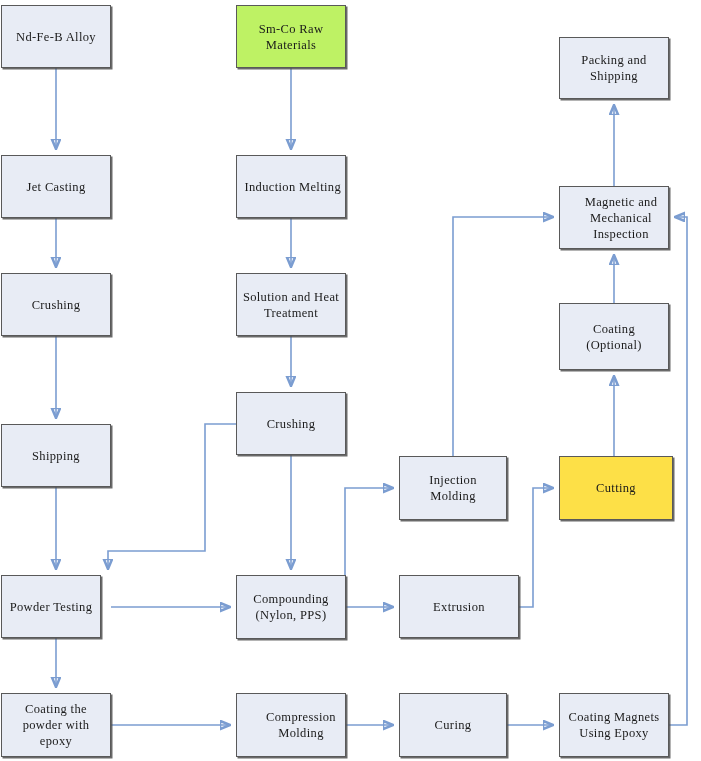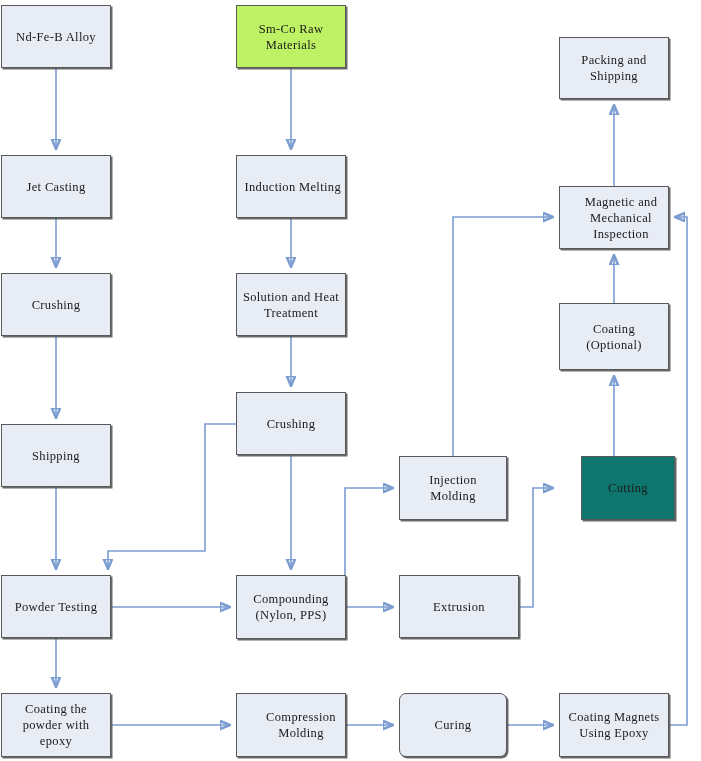--- a/index.html
+++ b/index.html
@@ -88,26 +88,26 @@
 Inspection</span></div>
       <div class="node" style="left: 1px; top: 273px; width: 110px; height: 63px; background: rgb(232, 236, 245); border-color: rgb(89, 89, 89);"><span>Crushing</span></div>
       <div class="node" style="left: 236px; top: 273px; width: 110px; height: 63px; background: rgb(232, 236, 245); border-color: rgb(89, 89, 89);"><span>Solution  and  Heat
 Treatment</span></div>
       <div class="node" style="left: 559px; top: 303px; width: 110px; height: 67px; background: rgb(232, 236, 245); border-color: rgb(89, 89, 89);"><span>Coating
 (Optional)</span></div>
       <div class="node" style="left: 1px; top: 424px; width: 110px; height: 63px; background: rgb(232, 236, 245); border-color: rgb(89, 89, 89);"><span>Shipping</span></div>
       <div class="node" style="left: 236px; top: 392px; width: 110px; height: 63px; background: rgb(232, 236, 245); border-color: rgb(89, 89, 89);"><span>Crushing</span></div>
       <div class="node" style="left: 399px; top: 456px; width: 108px; height: 64px; background: rgb(232, 236, 245); border-color: rgb(89, 89, 89);"><span>Injection
 Molding</span></div>
-      <div class="node" style="left: 581px; top: 456px; width: 94px; height: 64px; background: #0f766e; border-color: rgb(89, 89, 89);"><span>Cutting</span></div>
-      <div class="node" style="left: 1px; top: 575px; width: 110px; height: 63px; background: rgb(232, 236, 245); border-color: rgb(89, 89, 89);"><span>Powder  Testing</span></div>
+      <div class="node" style="left: 559px; top: 456px; width: 114px; height: 64px; background: #fde047; border-color: rgb(89, 89, 89);"><span>Cutting</span></div>
+      <div class="node" style="left: 1px; top: 575px; width: 100px; height: 63px; background: rgb(232, 236, 245); border-color: rgb(89, 89, 89);"><span>Powder  Testing</span></div>
       <div class="node" style="left: 236px; top: 575px; width: 110px; height: 64px; background: rgb(232, 236, 245); border-color: rgb(89, 89, 89);"><span>Compounding
 (Nylon, PPS)</span></div>
       <div class="node" style="left: 399px; top: 575px; width: 120px; height: 63px; background: rgb(232, 236, 245); border-color: rgb(89, 89, 89);"><span>Extrusion</span></div>
       <div class="node" style="left: 1px; top: 693px; width: 110px; height: 64px; background: rgb(232, 236, 245); border-color: rgb(89, 89, 89);"><span>Coating  the
 powder  with  epoxy</span></div>
       <div class="node" style="left: 236px; top: 693px; width: 110px; height: 64px; background: rgb(232, 236, 245); border-color: rgb(89, 89, 89); padding-left: 24px;"><span>Compression
 Molding</span></div>
-      <div class="node" style="left: 399px; top: 693px; width: 108px; height: 64px; background: rgb(232, 236, 245); border-color: rgb(89, 89, 89); border-radius: 7px;"><span>Curing</span></div>
+      <div class="node" style="left: 399px; top: 693px; width: 108px; height: 64px; background: rgb(232, 236, 245); border-color: rgb(89, 89, 89);"><span>Curing</span></div>
       <div class="node" style="left: 559px; top: 693px; width: 110px; height: 64px; background: rgb(232, 236, 245); border-color: rgb(89, 89, 89);"><span>Coating  Magnets
 Using  Epoxy</span></div>
     </div>
 </div>
 
 </body></html>

